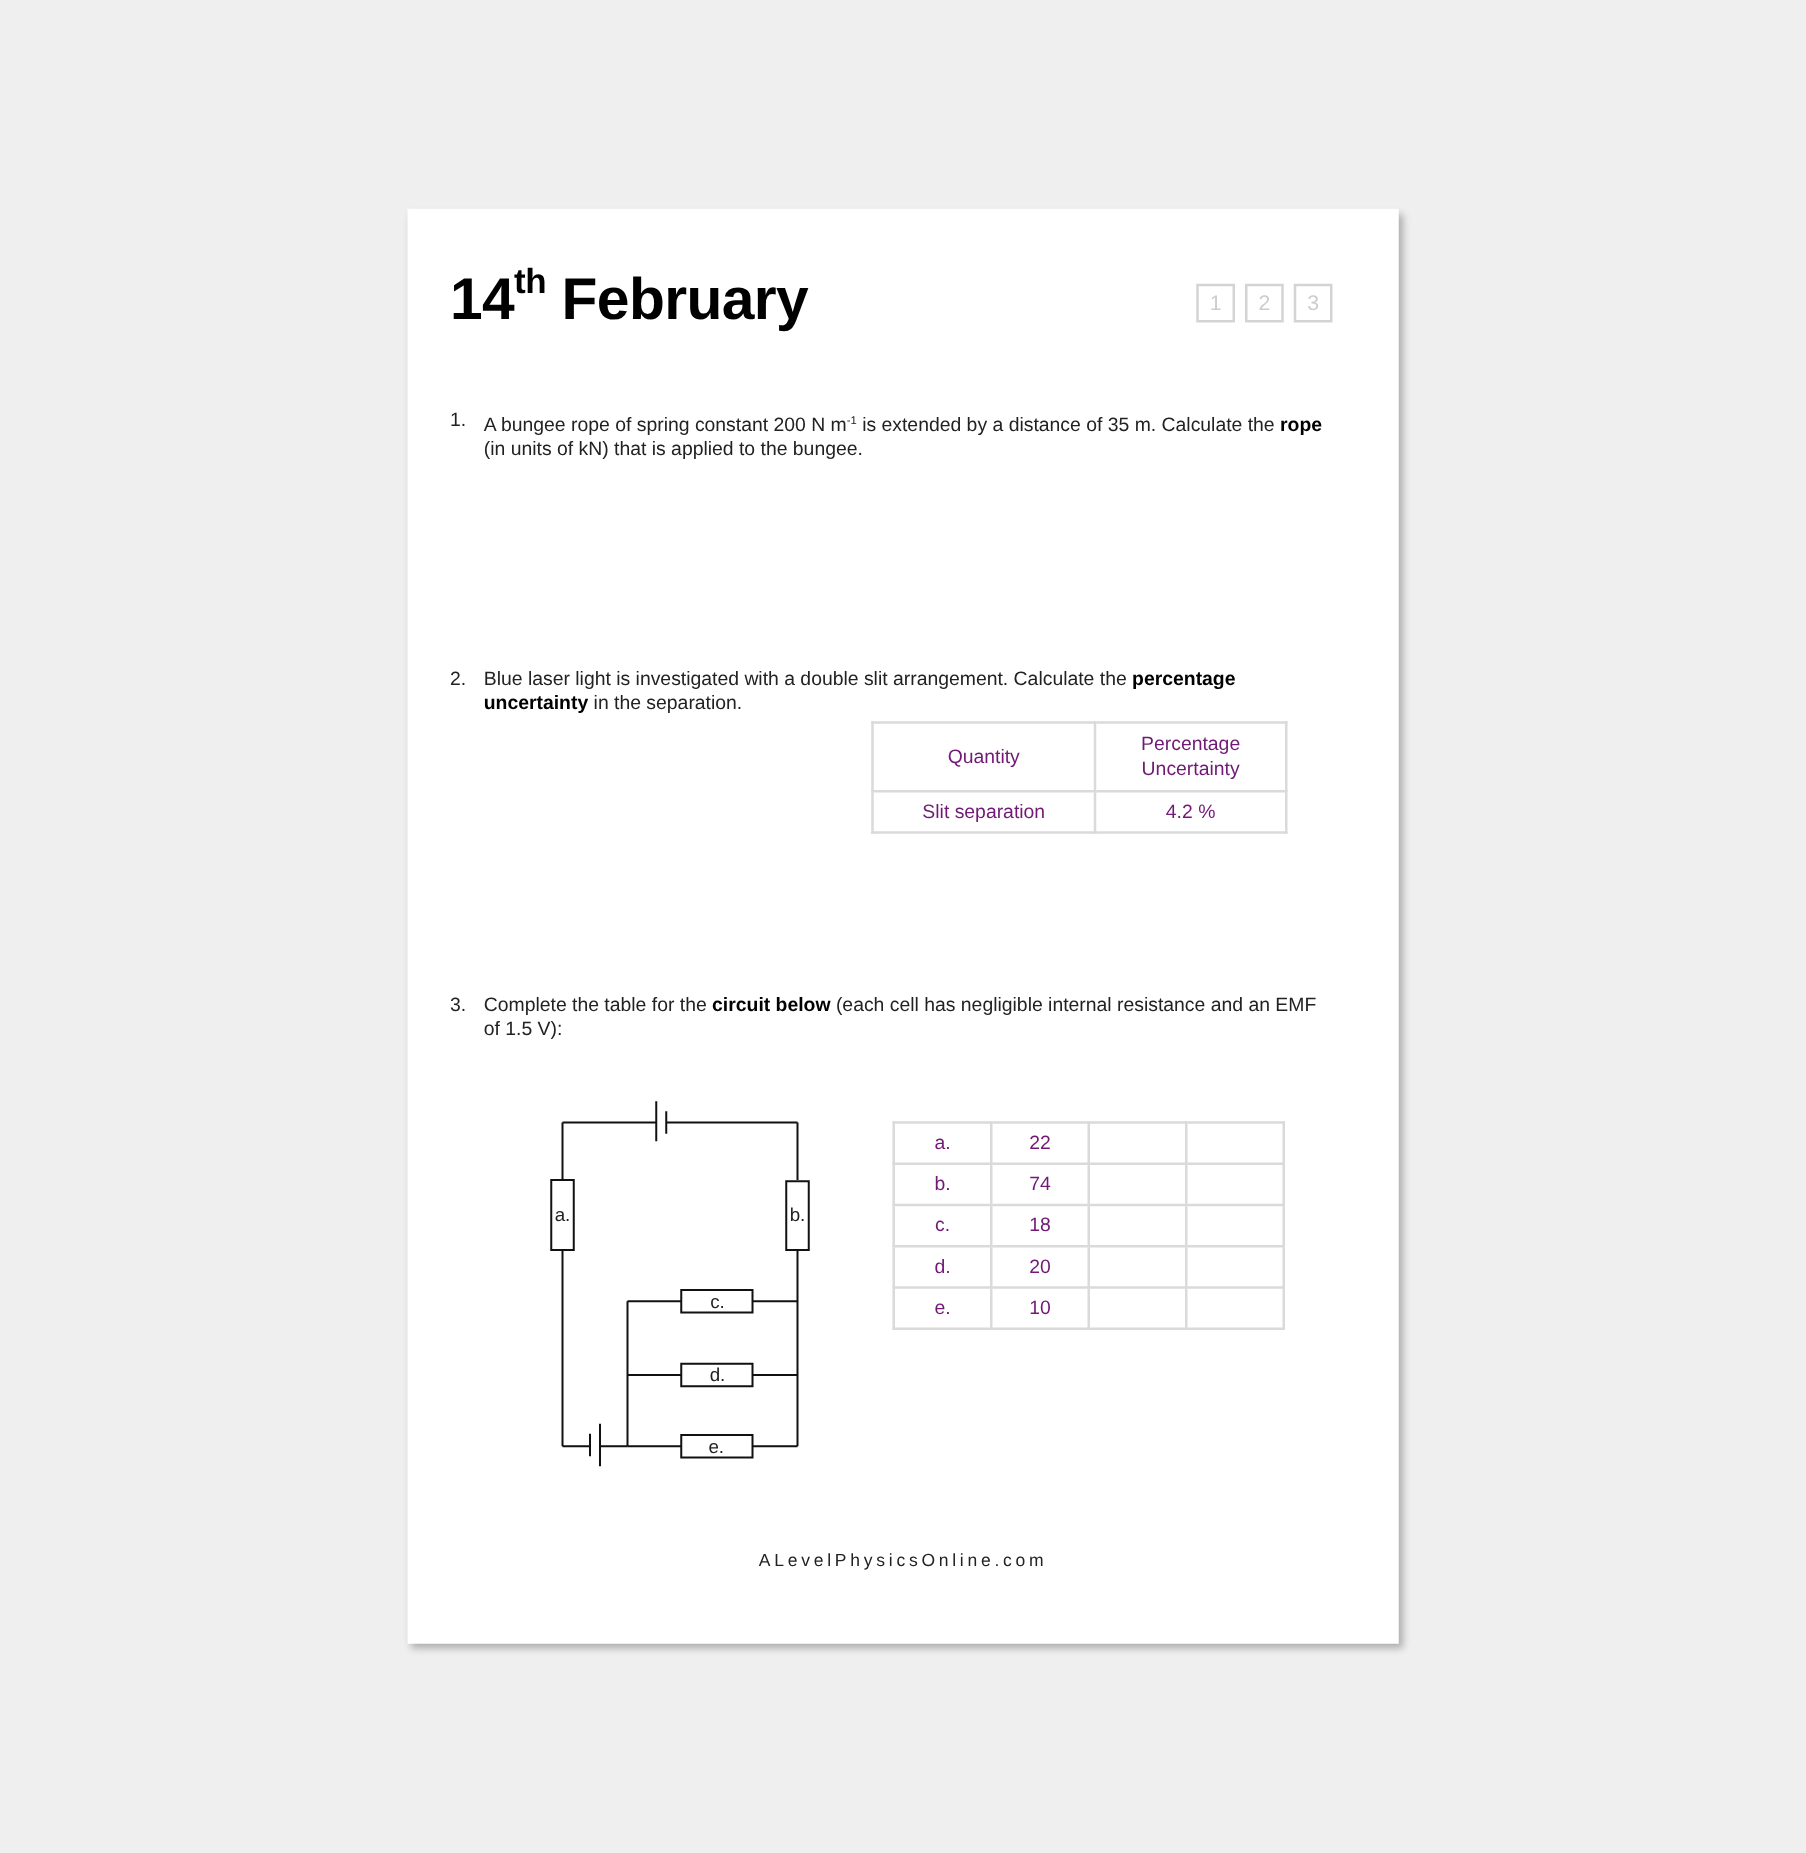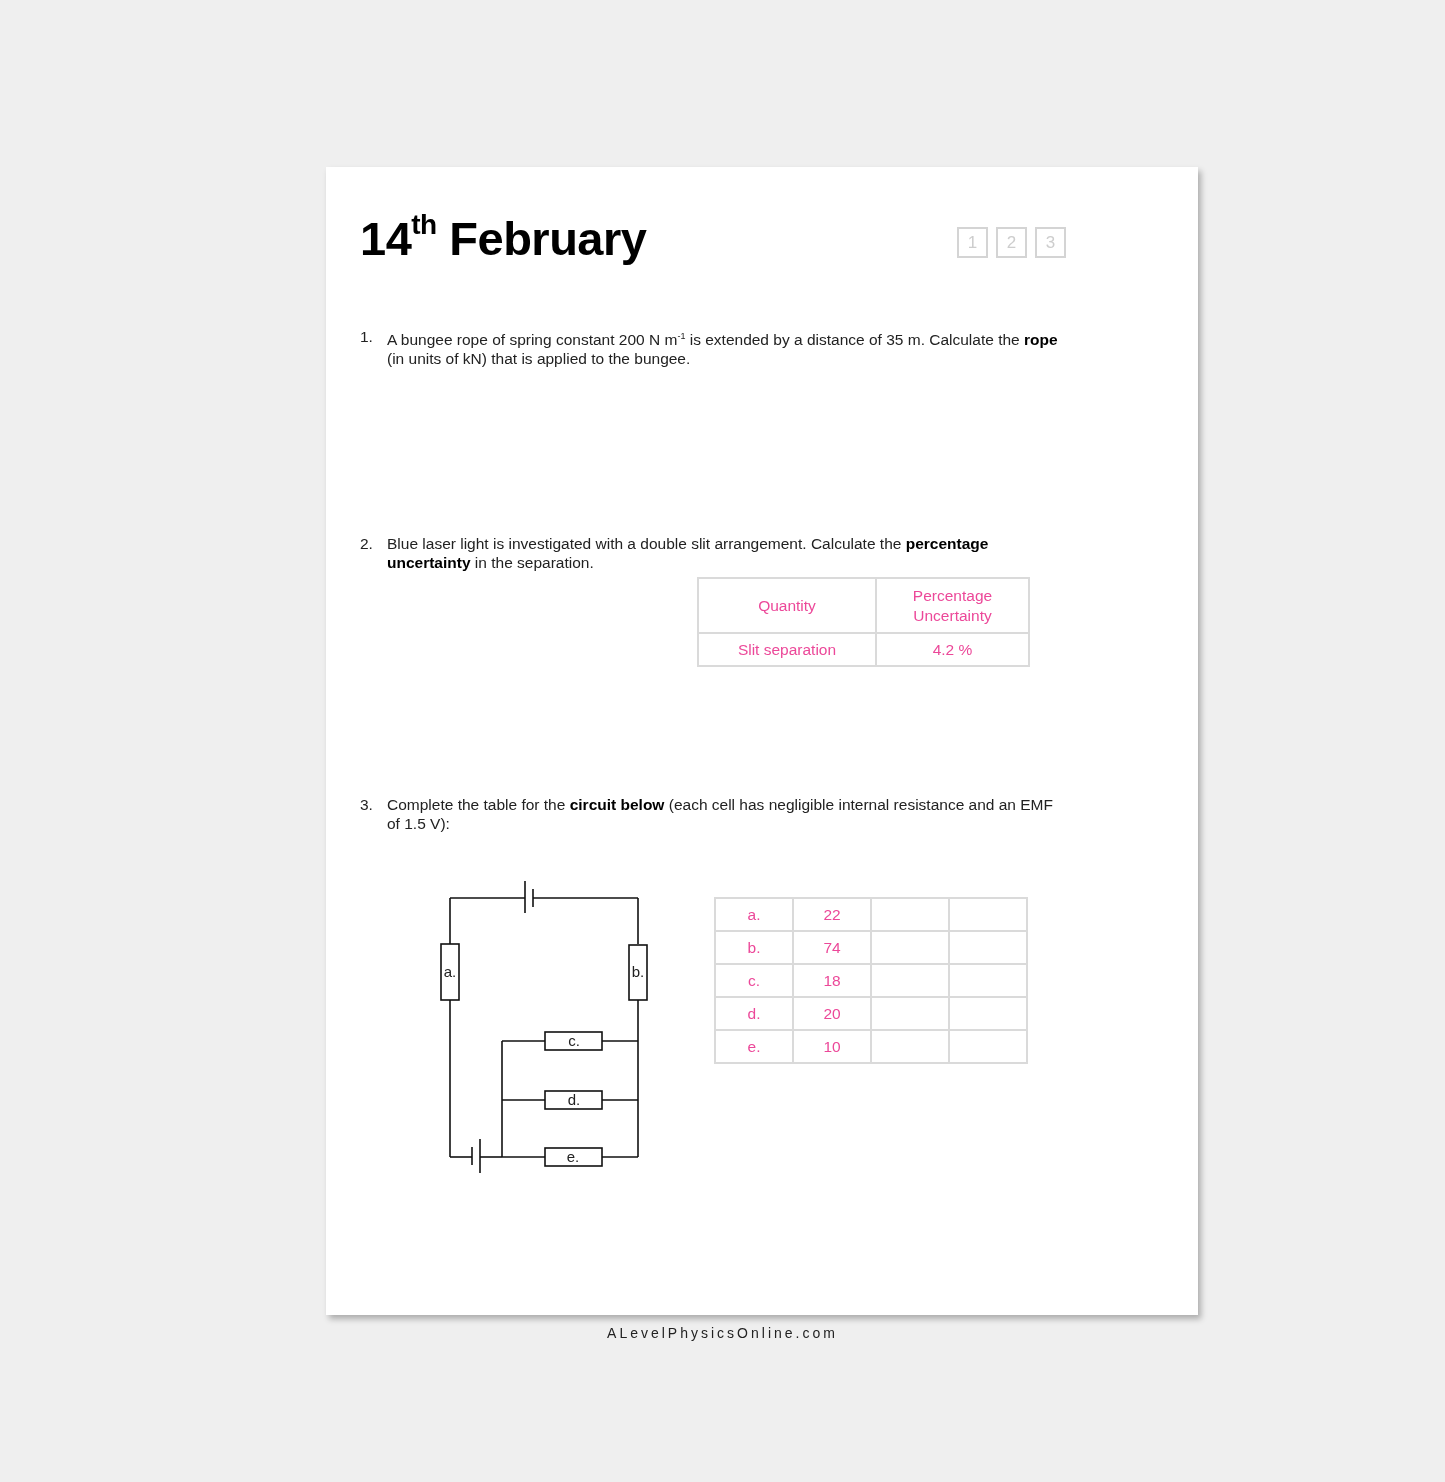--- a/index.html
+++ b/index.html
@@ -1,21 +1,21 @@
 <!DOCTYPE html>
 <html><head>
 <meta charset="utf-8">
 <style>
   html, body { margin:0; padding:0; }
   body {
     width:1445px; height:1482px; background:#efefef; position:relative;
     font-family:"Liberation Sans", "DejaVu Sans", sans-serif; color:#1a1a1a;
   }
   .page {
-    position:absolute; left:326px; top:167px; width:872px; height:1148px;
+    position:absolute; left:326px; top:167px; width:793px; height:1148px;
     background:#fff; box-shadow:3px 4px 6px rgba(0,0,0,0.28);
   }
   .title {
     position:absolute; left:34px; top:48px; font-size:47px; font-weight:bold;
     letter-spacing:-0.5px; color:#000; margin:0; line-height:1;
   }
   .title sup { font-size:28px; position:relative; top:-4px; vertical-align:top; }
   .boxes { position:absolute; left:631px; top:60px; display:flex; gap:8px; }
   .box {
     width:31px; height:31px; border:2px solid #d4d4d4; box-sizing:border-box;
@@ -23,33 +23,33 @@
     color:#cdcdcd; font-size:17px;
   }
   .q {
     position:absolute; left:34px; width:700px; font-size:15.5px; line-height:19px;
     color:#222;
   }
   .q .num { position:absolute; left:0; top:0; }
   .q .txt { margin-left:27px; display:block; }
   .q b { color:#000; }
   .q sup { font-size:9px; }
-  table.grid { position:absolute; border-collapse:collapse; font-size:15.5px; color:#ec4899; }
+  table.grid { position:absolute; border-collapse:collapse; font-size:15.5px; color:#701a75; }
   table.grid td { border:2px solid #dadada; text-align:center; padding:0; }
   .unc { left:371px; top:410px; }
   .unc td.c1 { width:176px; }
   .unc td.c2 { width:151px; }
   .unc tr.h td { height:53px; line-height:20px; }
   .unc tr.r td { height:31px; }
   .res { left:388px; top:730px; }
   .res td { width:76px; height:31px; }
   .res tr.h td { height:38px; }
   .circuit { position:absolute; left:100px; top:700px; }
   .footer {
-    position:absolute; left:0; width:793px; top:1158px; text-align:center;
+    position:absolute; left:0; width:793px; top:1073px; text-align:center;
     font-size:14px; letter-spacing:3px; color:#222;
   }
 </style>
 </head>
 <body>
 
 <div class="page">
 
   <h1 class="title"><span>14</span><sup>th</sup><span> February</span></h1>
 

